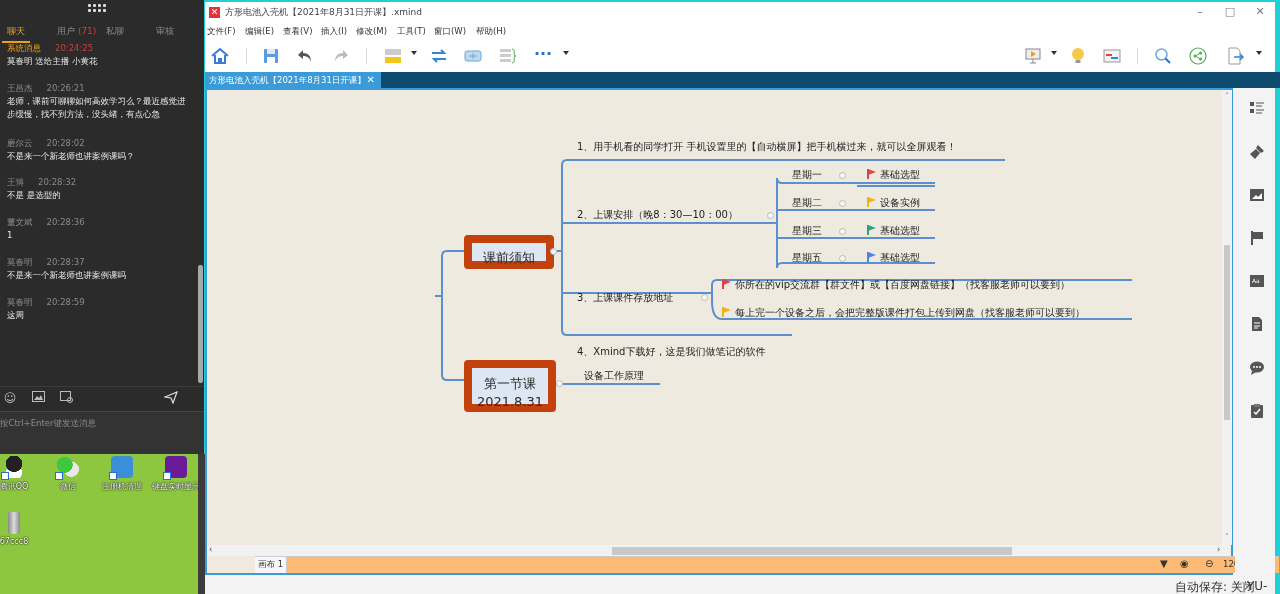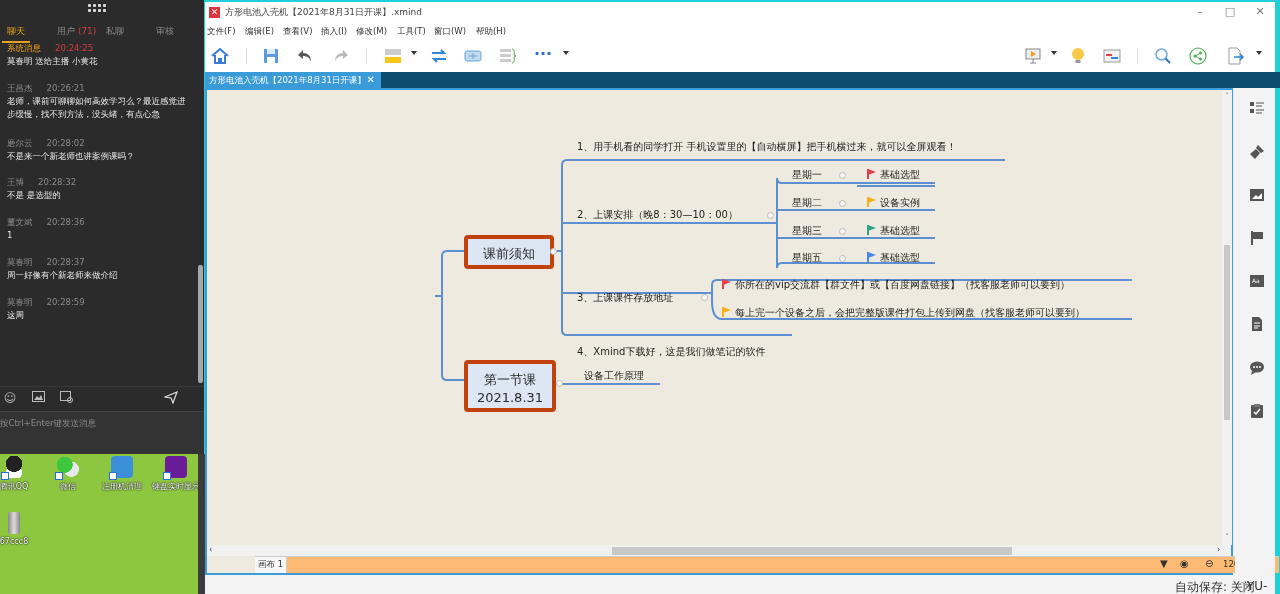--- a/index.html
+++ b/index.html
@@ -68,21 +68,21 @@
 
   .bottom-status { position:absolute; left:960px; top:574px; width:110px; height:18px; font-size:12px; color:#333; }
 
   .right-panel { position:absolute; left:1030px; top:86px; width:40px; height:487px; background:#f3f3f3; }
   .rp-icon { position:absolute; left:14px; width:16px; height:16px; }
 
   
   .mm-svg { position:absolute; left:0; top:0; }
   .node { position:absolute; font-size:10px; color:#222; white-space:nowrap; }
   .central { position:absolute; left:24px; top:200px; width:204px; height:60px; border:3px solid #4f86c6; border-radius:6px; background:#dce6f2; color:#2c4f7c; font-size:20px; font-weight:bold; text-align:center; line-height:54px; letter-spacing:1px; }
-  .main-topic { position:absolute; border:4px solid #c2410c; border-radius:4px; background:#dde6f3; color:#2b2b2b; font-size:13px; text-align:center; }
+  .main-topic { position:absolute; border:8px solid #c2410c; border-radius:4px; background:#dde6f3; color:#2b2b2b; font-size:13px; text-align:center; }
   .flag { display:inline-block; width:9px; height:10px; position:relative; margin-right:4px; vertical-align:-1px; }
   .flag::before { content:""; position:absolute; left:0; top:0; width:1.5px; height:10px; background:currentColor; }
   .flag::after { content:""; position:absolute; left:1px; top:0; width:0; height:0; border-top:3.5px solid transparent; border-bottom:3.5px solid transparent; border-left:8px solid currentColor; }
   .collapse { position:absolute; width:7px; height:7px; border:1px solid #bbb; border-radius:50%; background:#f7f7f7; }
 </style>
 </head>
 <body>
 
 <div id="root">
 
@@ -121,21 +121,21 @@
       <div class="msg" style="height:40px">
         <div class="meta"><span class="n">王博</span><span class="t">20:28:32</span></div>
         <div class="text">不是 是选型的</div>
       </div>
       <div class="msg" style="height:40px">
         <div class="meta"><span class="n">董文斌</span><span class="t">20:28:36</span></div>
         <div class="text">1</div>
       </div>
       <div class="msg" style="height:40px">
         <div class="meta"><span class="n">莫春明</span><span class="t">20:28:37</span></div>
-        <div class="text">周一好像有个新老师来做介绍</div>
+        <div class="text">不是来一个新老师也讲案例课吗</div>
       </div>
       <div class="msg" style="height:40px">
         <div class="meta"><span class="n">莫春明</span><span class="t">20:28:59</span></div>
         <div class="text">这周</div>
       </div>
     </div>
     <div class="chat-scroll"></div>
 
     <div class="chat-toolbar">
       <span class="ic" style="left:3px">☺</span>

